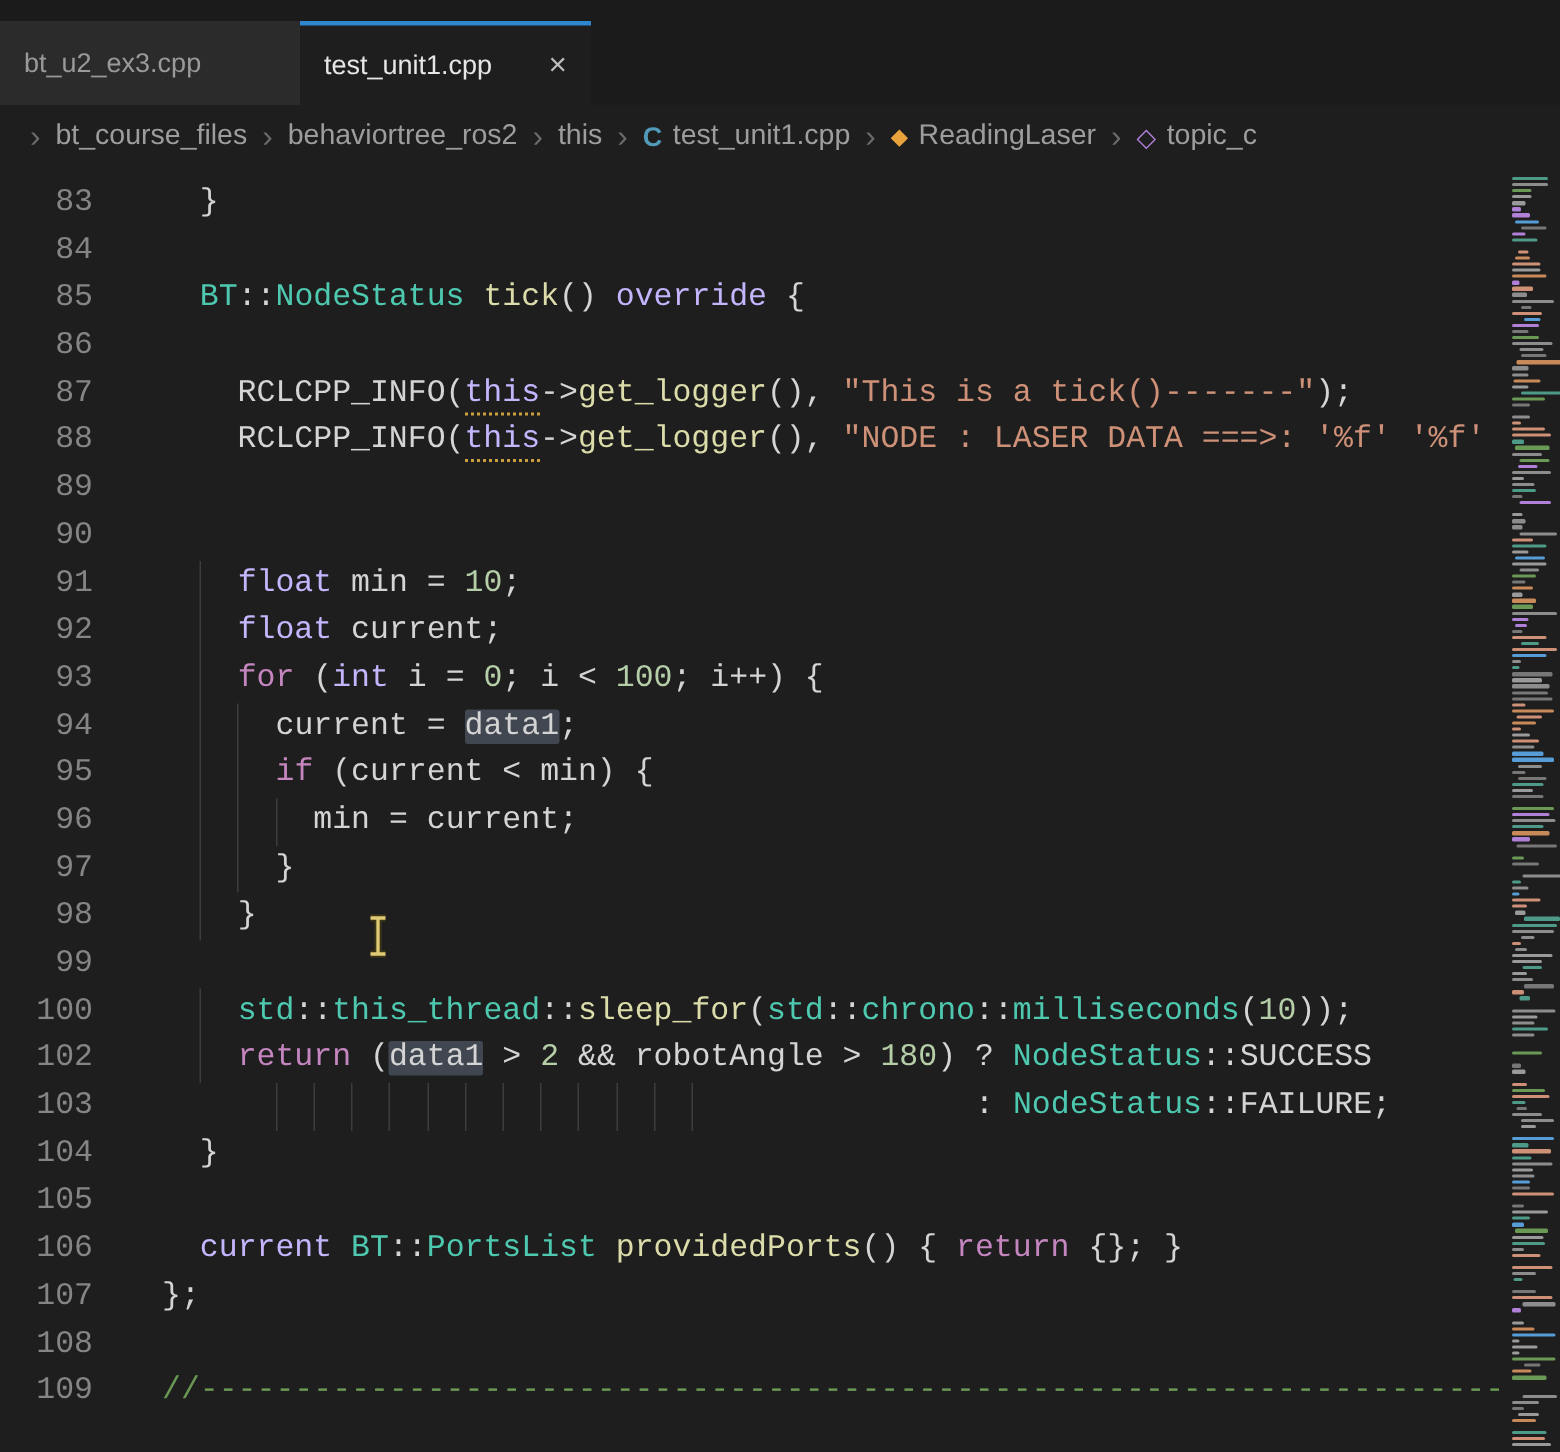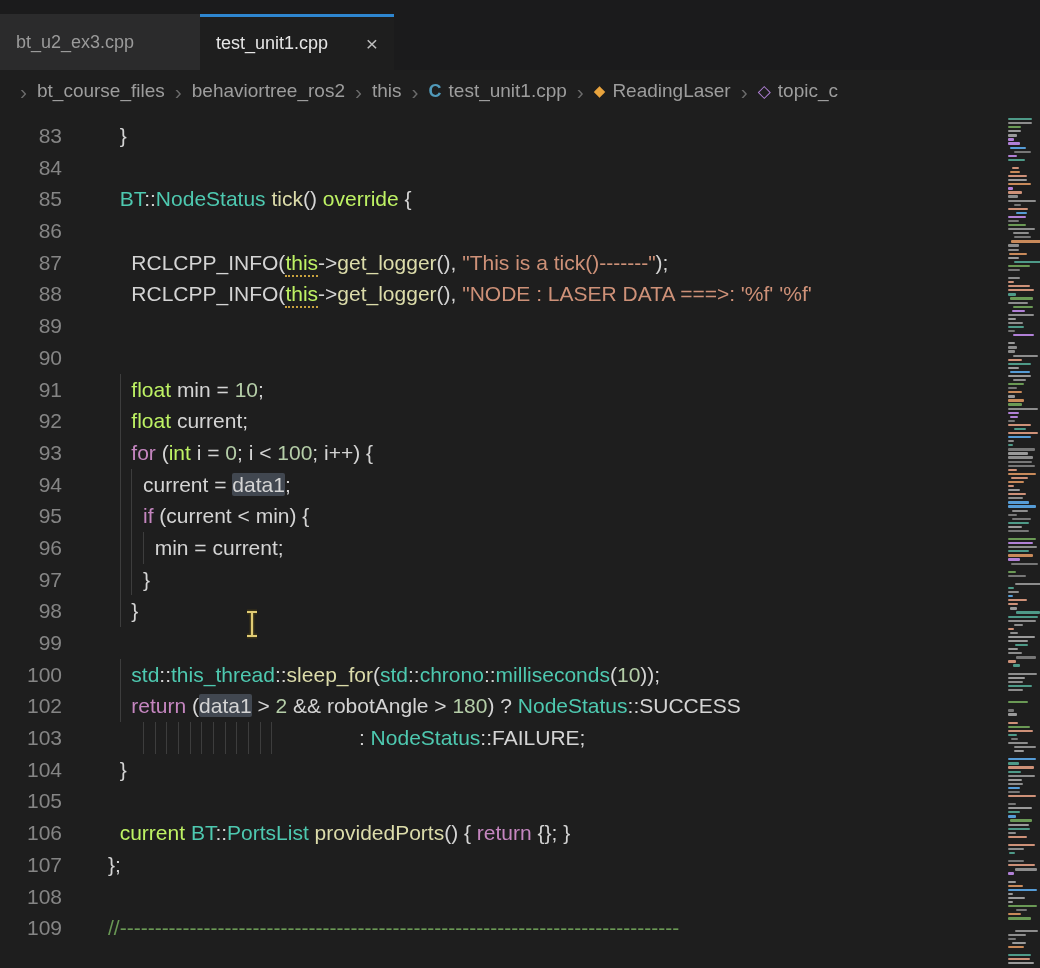--- a/index.html
+++ b/index.html
@@ -21,28 +21,28 @@
       color:#9d9d9d;font-size:19px;white-space:nowrap;overflow:hidden;padding-left:10px;}
   .sep{color:#6b6b6b;margin:0 10px;font-size:21px;line-height:1;}
   .bc{cursor:pointer;}
   .ic{margin-right:7px;font-size:16px;}
   .ic-file{color:#519aba;font-weight:bold;font-size:18px;}
   .ic-class{color:#e8a33d;font-size:15px;}
   .ic-method{color:#b180d7;font-size:17px;}
   
   .editor{position:absolute;top:112px;left:0;right:0;bottom:0;background:#1e1e1e;}
   .code{position:absolute;top:0;left:0;right:34px;bottom:0;overflow:hidden;
-        padding-top:8px;font-family:Liberation Sans, sans-serif;font-size:21px;}
+        padding-top:8px;font-family:Liberation Mono, monospace;font-size:21px;}
   .code-line{display:flex;height:31.7px;line-height:31.7px;white-space:pre;}
   .ln{flex:none;width:62px;text-align:right;color:#858585;}
   .lt{flex:none;margin-left:46px;color:#d4d4d4;}
   
   .d  {color:#d4d4d4;}
   .ws {color:#d4d4d4;}
-  .k  {color:#bef264;}
+  .k  {color:#c4b5fd;}
   .kc {color:#c586c0;}
   .ty {color:#4ec9b0;}
   .fn {color:#dcdcaa;}
   .st {color:#ce9178;}
   .nu {color:#b5cea8;}
   .co {color:#6a9955;}
   .hl {background:#414750;border-radius:2px;}
   .uw {border-bottom:2px dotted #c8a13e;padding-bottom:1px;}
   .ig {display:inline-block;width:0;height:31.7px;border-left:1px solid #3d3d3d;
        margin-right:-1px;vertical-align:top;}

